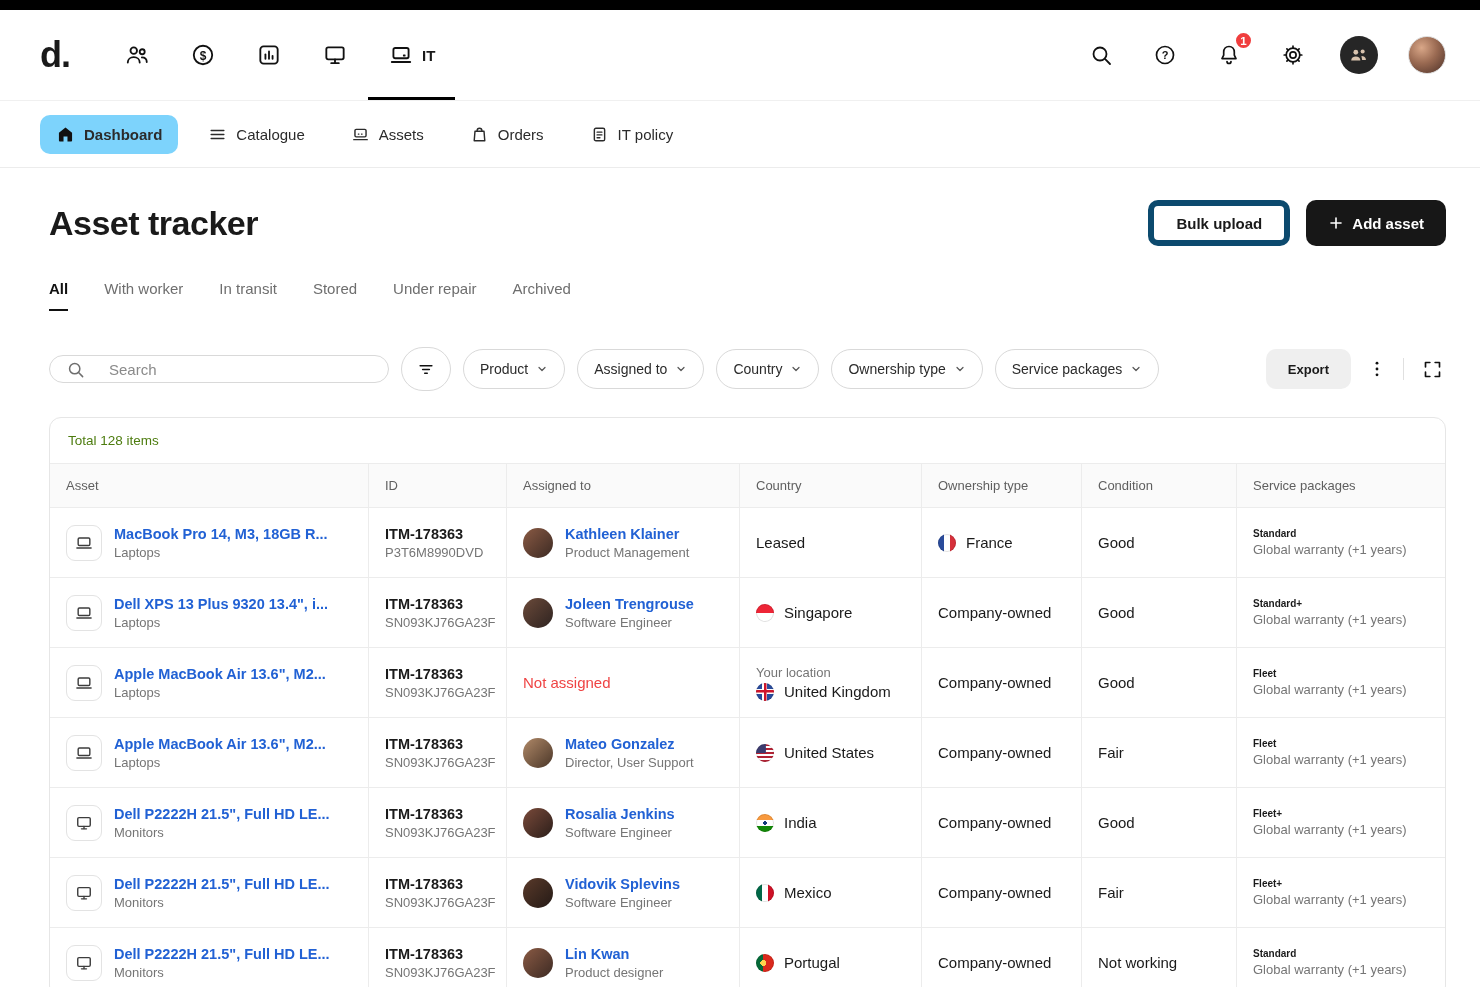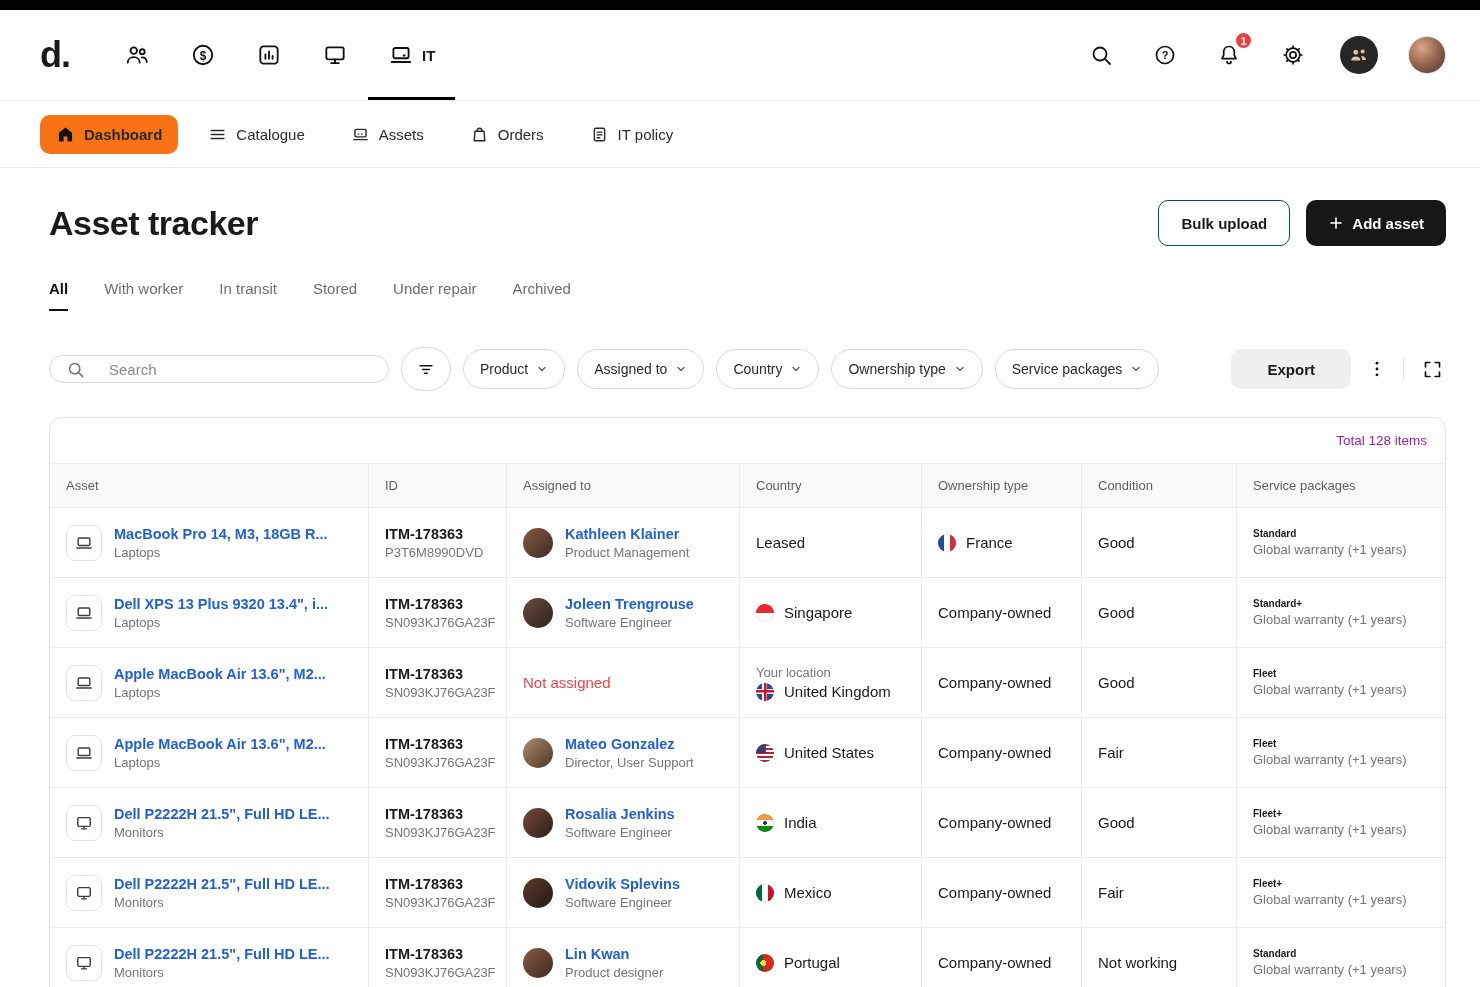--- a/index.html
+++ b/index.html
@@ -19,49 +19,49 @@
   .icon-btn { position:relative; display:flex; align-items:center; justify-content:center; width:34px; height:34px; cursor:pointer; }
   .badge { position:absolute; top:-7px; right:-7px; min-width:19px; height:19px; border-radius:10px; background:#f03e3e;
     color:#fff; font-size:11.5px; font-weight:700; display:flex; align-items:center; justify-content:center; border:2px solid #fff; }
   .team-circle { width:38px; height:38px; border-radius:50%; background:#262626; display:flex; align-items:center; justify-content:center; cursor:pointer; }
   .avatar-top { width:38px; height:38px; border-radius:50%; cursor:pointer;
     background: radial-gradient(circle at 35% 30%, #d9a788 0%, #9a6a52 45%, #4a2f27 100%); border:1px solid #ddd; }
 
   
   .subnav { height:68px; display:flex; align-items:center; gap:14px; padding:0 40px; border-top:1px solid #f0f0f0; border-bottom:1px solid #ececec; }
   .subnav-item { display:flex; align-items:center; gap:9px; padding:10px 16px; border-radius:10px; font-size:15px; color:#2b2b2b; cursor:pointer; }
-  .subnav-item.active { background:#f97316; font-weight:700; }
+  .subnav-item.active { background:#7dd3fc; font-weight:700; }
 
   
   .page-header { display:flex; align-items:center; justify-content:space-between; padding:0 34px 0 49px; margin-top:32px; }
   .page-title { font-size:34px; font-weight:700; letter-spacing:-0.5px; }
   .header-actions { display:flex; gap:16px; }
   .btn { display:flex; align-items:center; gap:8px; height:46px; padding:0 22px; border-radius:10px; font-size:15px; font-weight:600; cursor:pointer; border:none; font-family:inherit; }
-  .btn.secondary { background:#fff; border:1px solid #0c4a6e; color:#1a1a1a;margin-left:30px; }
+  .btn.secondary { background:#fff; border:6px solid #0c4a6e; color:#1a1a1a;margin-left:30px; }
   .btn.primary { background:#171717; color:#fff; }
 
   
   .tabs { display:flex; gap:36px; padding:0 49px; margin-top:34px; }
   .tab { font-size:15px; color:#6e6e6e; padding-bottom:12px; cursor:pointer; border-bottom:2px solid transparent; }
   .tab.active { color:#111; font-weight:600; border-bottom-color:#111; }
 
   
   .filter-bar { display:flex; align-items:center; padding:0 34px 0 49px; margin-top:36px; gap:12px; }
   .search-pill { display:flex; align-items:center; gap:24px; width:340px; height:28px; border:1px solid #d9d9d9; border-radius:22px; padding:0 16px; }
   .search-pill input { border:none; outline:none; font-size:15px; flex:1; font-family:inherit; color:#1a1a1a; background:transparent; }
   .search-pill input::placeholder { color:#8a8a8a; }
   .round-btn { width:50px; height:44px; border:1px solid #d9d9d9; border-radius:22px; background:#fff; display:flex; align-items:center; justify-content:center; cursor:pointer; }
   .dd-pill { display:flex; align-items:center; gap:8px; height:40px; padding:0 16px; border:1px solid #d9d9d9; border-radius:20px; background:#fff; font-size:14px; color:#2b2b2b; cursor:pointer; white-space:nowrap; }
   .filter-right { margin-left:auto; display:flex; align-items:center; gap:14px; }
-  .btn-export { height:40px; padding:0 36px; border:none; border-radius:10px; background:#efefef; font-size:15px; font-weight:600; color:#1a1a1a; cursor:pointer; font-family:inherit; }
+  .btn-export { height:40px; padding:0 22px; border:none; border-radius:10px; background:#efefef; font-size:13px; font-weight:600; color:#1a1a1a; cursor:pointer; font-family:inherit; }
   .vdiv { width:1px; height:22px; background:#e0e0e0; }
 
   
   .table-card { margin:26px 34px 0 49px; border:1px solid #e6e6e6; border-radius:12px; overflow:hidden; background:#fff; }
-  .total-row { padding:15px 18px; font-size:13.5px; color:#a21caf;text-align:right; }
+  .total-row { padding:15px 18px; font-size:13.5px; color:#4d7c0f; }
   .thead, .trow { display:grid; grid-template-columns:318px 138px 233px 182px 160px 155px minmax(0,1fr); }
   .thead { background:#fafafa; border-top:1px solid #ececec; }
   .th { padding:14px 16px; font-size:13px; color:#5f5f5f; border-left:1px solid #ececec; }
   .th:first-child { border-left:none; }
   .trow { border-top:1px solid #ececec; cursor:pointer; }
   .cell { padding:12px 16px; display:flex; align-items:center; gap:12px; border-left:1px solid #ececec; min-height:69px; overflow:hidden; }
   .cell:first-child { border-left:none; }
   .cell-stack { display:flex; flex-direction:column; gap:3px; min-width:0; }
   .link { color:#2161d4; font-weight:700; font-size:14.5px; text-decoration:none; white-space:nowrap; overflow:hidden; text-overflow:ellipsis; }
   .sub { font-size:13px; color:#757575; white-space:nowrap; }

